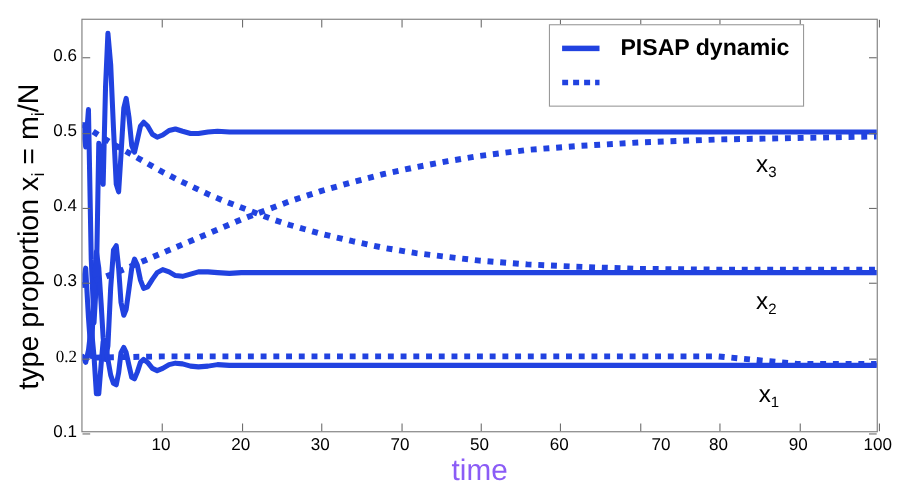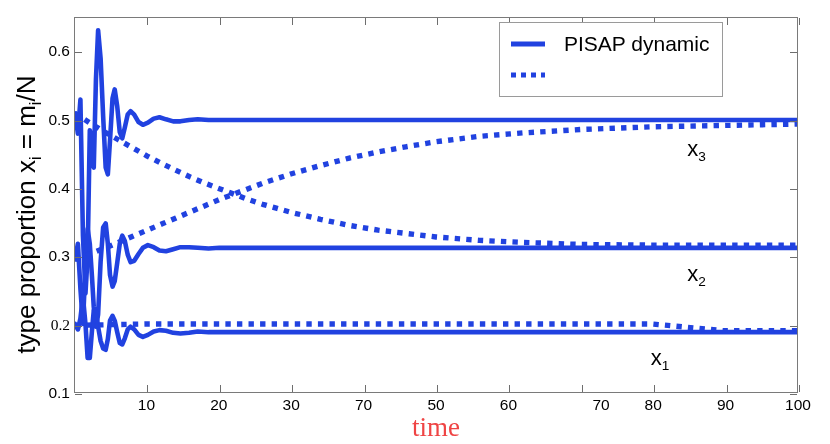--- a/index.html
+++ b/index.html
@@ -75,24 +75,24 @@
     font-family: "Liberation Sans", sans-serif;
   }
 
   
   #x-axis-title {
     position: absolute;
     left: 436px;
     top: 414px;
     transform: translateX(-50%);
     font-size: 27px;
-    color: #ef4444;
+    color: #8b5cf6;
     white-space: nowrap;
     line-height: 1;
-    font-family: Liberation Serif, serif;
+    font-family: Liberation Sans, sans-serif;
   }
   #y-axis-title {
     position: absolute;
     left: -182px;
     top: 200px;
     width: 420px;
     transform: rotate(-90deg);
     transform-origin: center center;
     text-align: center;
     font-size: 26px;
@@ -113,20 +113,21 @@
     top: 22px;
     border: 1.3px solid #9a9a9a;
     background: #ffffff;
     padding: 5px 12px 6px 9px;
     box-sizing: border-box;
   }
   .legend-row {
     display: flex;
     align-items: center;
     height: 31px;
+    font-weight: bold;
   }
   .legend-key {
     width: 44px;
     height: 18px;
     margin-right: 11px;
     position: relative;
     flex: none;
   }
   .legend-key .solid-key {
     position: absolute;
@@ -255,16 +256,16 @@
       <div class="legend-row">
         <span class="legend-key">
           <span class="dotted-key"></span>
         </span>
       </div>
     </div>
 
   <div id="annots">
       <div class="curve-annot" style="left: 696.64px; top: 150.309px;"><span>x</span><span class="sub">3</span></div>
       <div class="curve-annot" style="left: 696.64px; top: 274.731px;"><span>x</span><span class="sub">2</span></div>
-      <div class="curve-annot" style="left: 660px; top: 358.818px;"><span>x</span><span class="sub">1</span></div>
+      <div class="curve-annot" style="left: 699px; top: 358.818px;"><span>x</span><span class="sub">1</span></div>
     </div>
 
 </div>
 
 </body></html>

